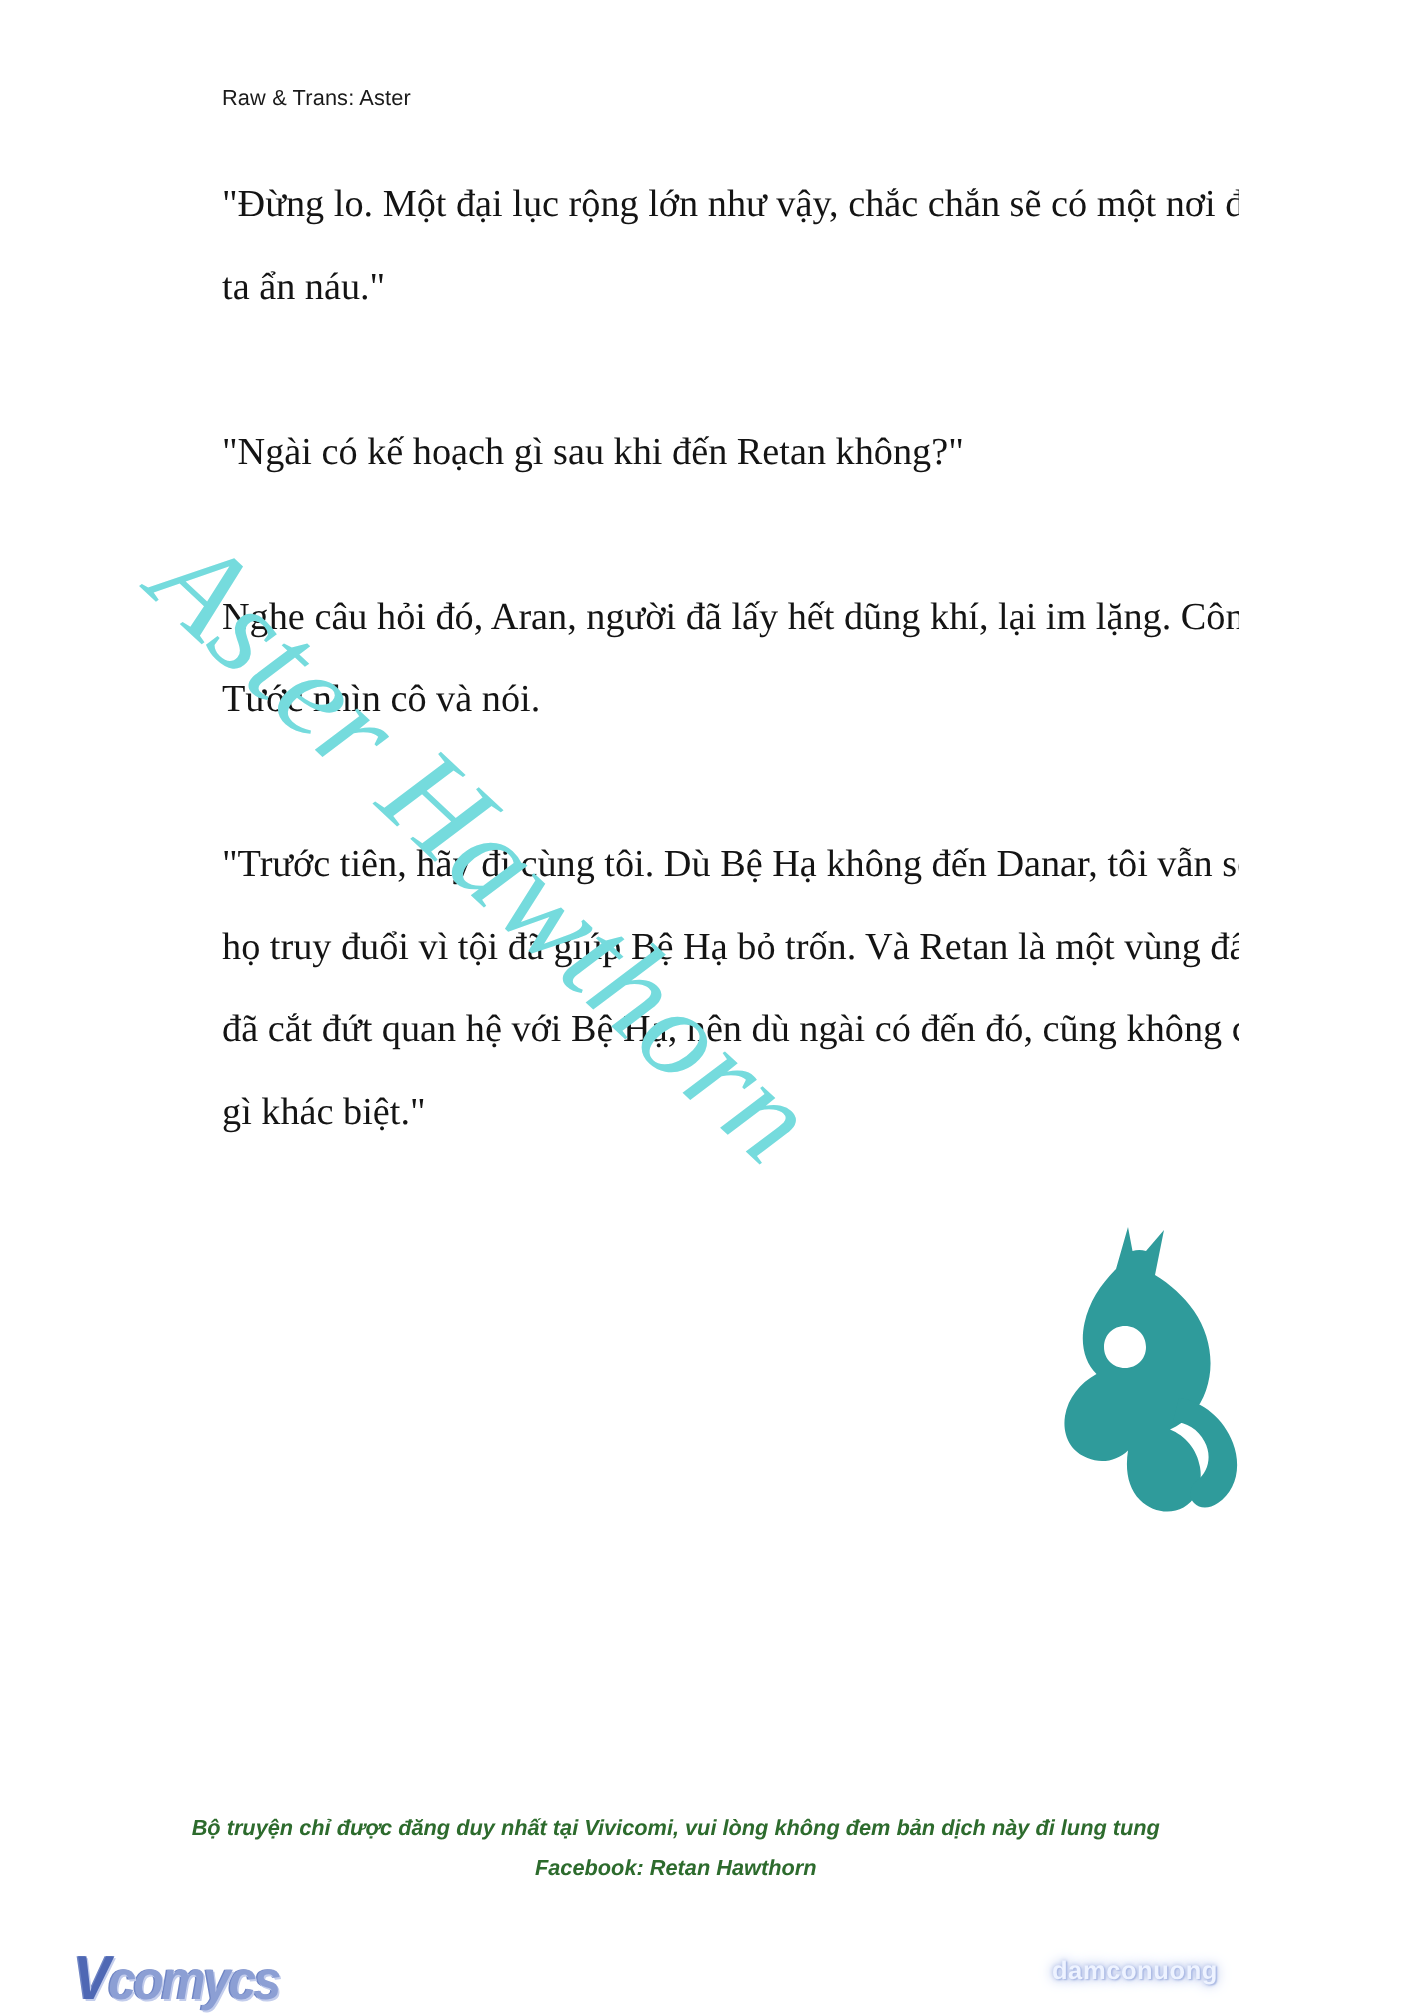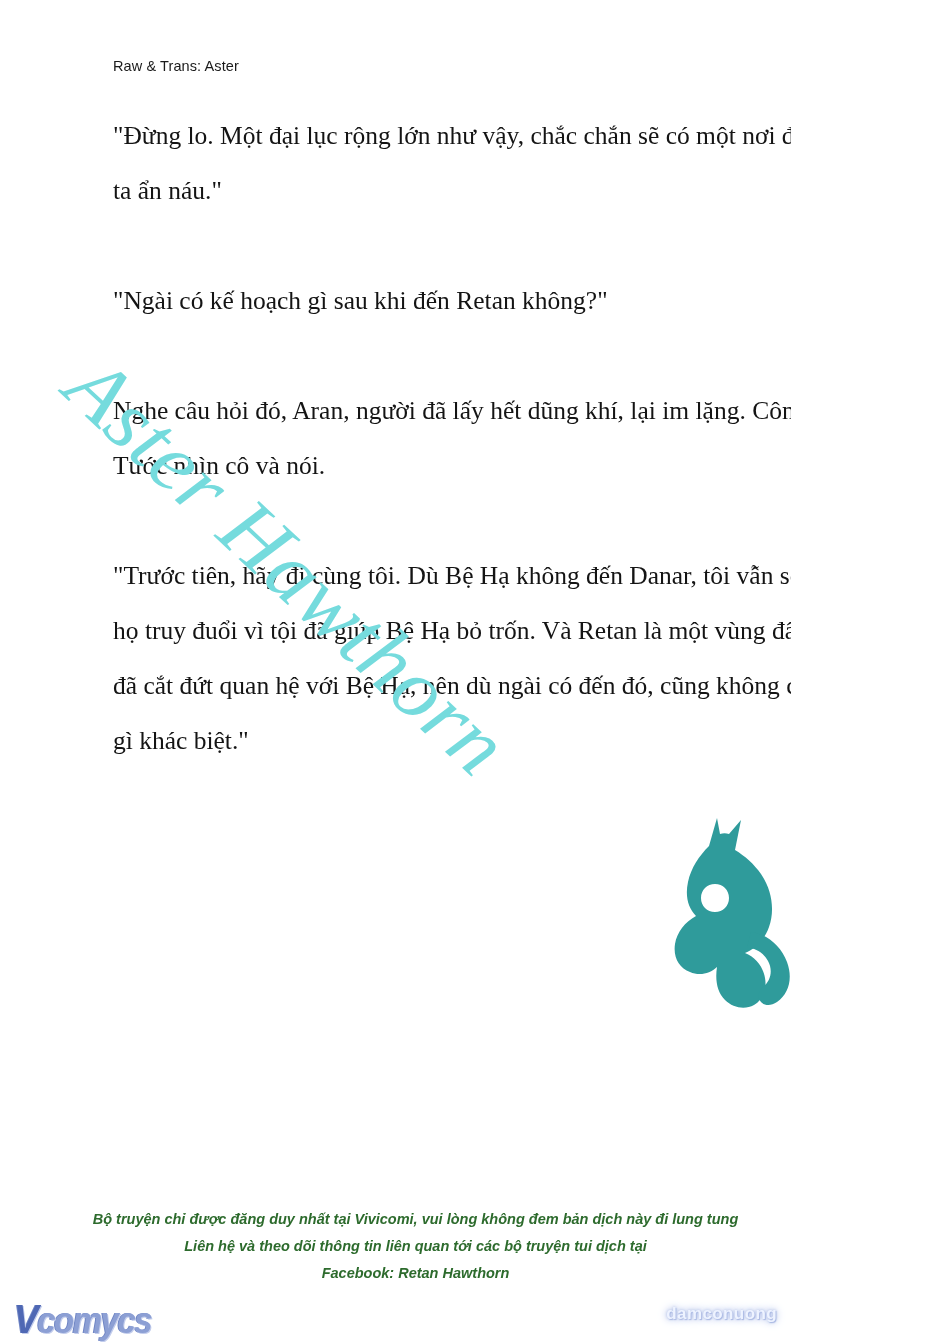--- a/index.html
+++ b/index.html
@@ -9,20 +9,21 @@
   }
   body {
     font-family: "Liberation Serif", serif;
   }
   .page {
     position: relative;
     width: 791px;
     height: 1343px;
     background: #ffffff;
     overflow: hidden;
+    margin-left: 35px;
   }
 
   
   .header-credit {
     position: absolute;
     left: 113px;
     top: 58px;
     font-family: "Liberation Sans", sans-serif;
     font-size: 14.5px;
     font-weight: 500;
@@ -190,21 +191,20 @@
         C 102 186 103 179 108 175
         C 116 169 118 158 113 149
         C 109 141 101 136 92 136
         Z
       "></path>
     </svg>
   </div>
 
   <div class="footer-notice">
     <div>Bộ truyện chỉ được đăng duy nhất tại Vivicomi, vui lòng không đem bản dịch này đi lung tung</div>
-    <div>Liên hệ và theo dõi thông tin liên quan tới các bộ truyện tui dịch tại</div>
     <div>Facebook: Retan Hawthorn</div>
   </div>
 
   <div class="bottom-bar">
     <div class="brand-logo"><span class="v-mark">V</span><span>comycs</span></div>
     <div class="site-watermark">damconuong</div>
   </div>
 
 </div>
 

